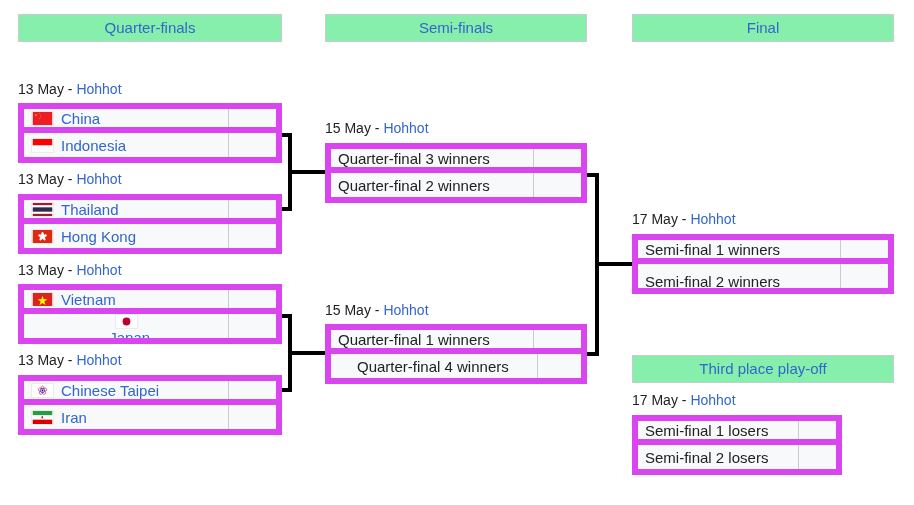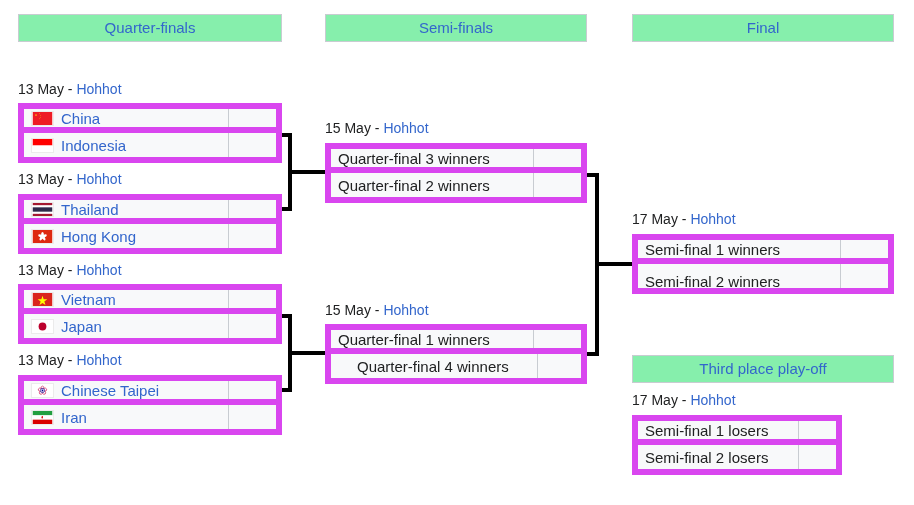--- a/index.html
+++ b/index.html
@@ -215,21 +215,21 @@
           <svg viewBox="0 0 30 20">
               <rect width="30" height="20" fill="#da251d"></rect>
             <polygon fill="#ffff00" points="15,4.4 16.76,9.8 22.4,9.8 17.84,13.1 19.6,18.5 15,15.2 10.4,18.5 12.16,13.1 7.6,9.8 13.24,9.8"></polygon>
           </svg>
         </span>
         <span class="team-name">Vietnam</span>
       </div>
       <div class="score" style="width:50px;"></div>
     </div>
     <div class="row">
-      <div class="team" style="width:214px;">
+      <div class="team" style="width:214px;flex-direction:column;">
         <span class="flag">
           <svg viewBox="0 0 30 20">
               <rect width="30" height="20" fill="#ffffff"></rect>
             <circle cx="15" cy="10" r="6" fill="#bc002d"></circle>
           </svg>
         </span>
         <span class="team-name">Japan</span>
       </div>
       <div class="score" style="width:50px;"></div>
     </div>

